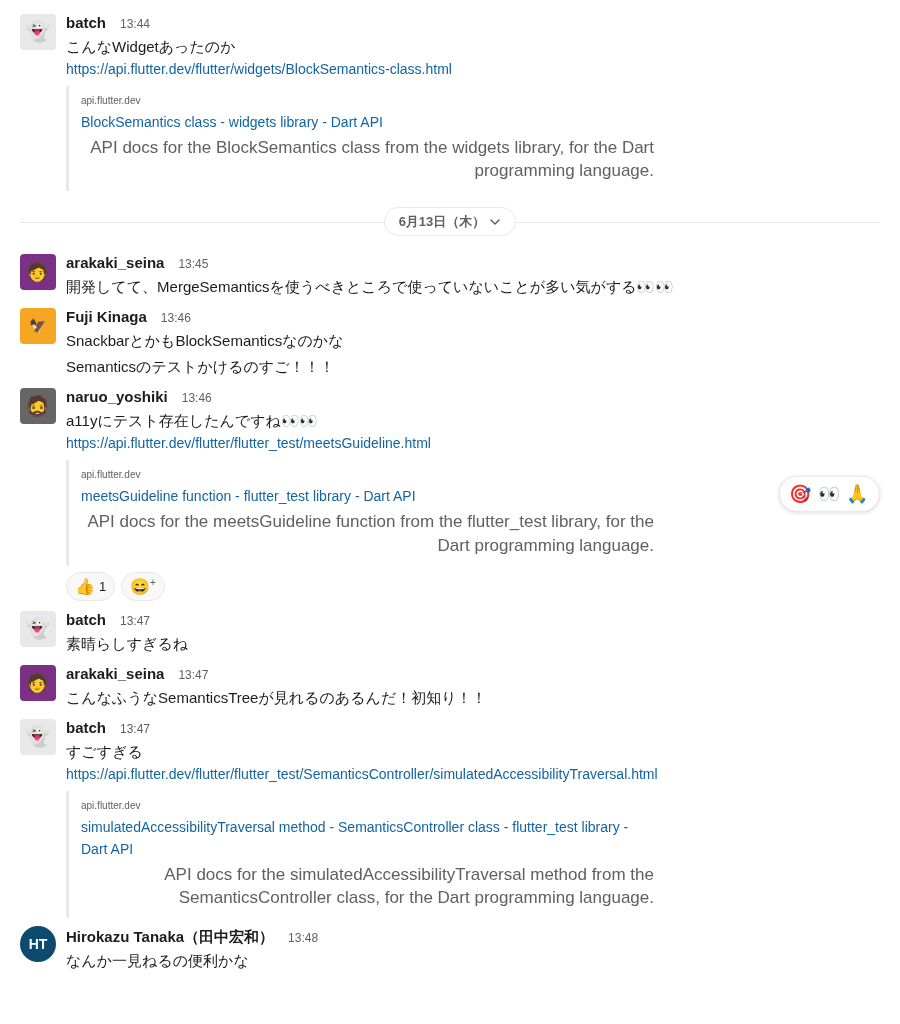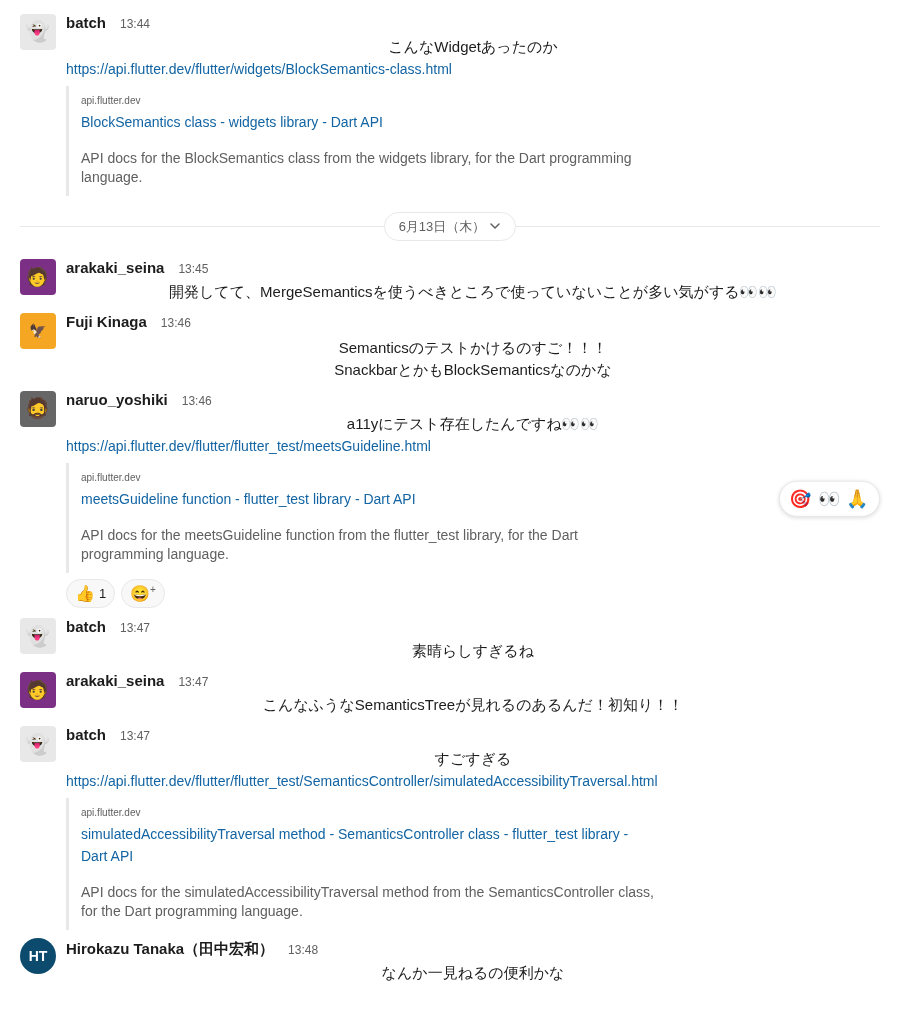--- a/index.html
+++ b/index.html
@@ -34,21 +34,21 @@
       height: 1px;
       background: #e8e8e8;
       top: 50%;
     }
     .date-divider-label {
       background: #fff;
       border: 1px solid #e8e8e8;
       border-radius: 20px;
       padding: 4px 14px;
       font-size: 13px;
-      font-weight: 400;
+      font-weight: 700;
       color: #616061;
       position: relative;
       z-index: 1;
       display: flex;
       align-items: center;
       gap: 4px;
       cursor: pointer;
     }
     .date-divider-label svg {
       width: 12px;
@@ -117,21 +117,20 @@
       font-weight: 700;
     }
     .timestamp {
       font-size: 12px;
       color: #616061;
     }
     .message-text {
       color: #1d1c1d;
       font-size: 15px;
       line-height: 1.46668;
-      text-align: center;
     }
     .message-link {
       color: #1264a3;
       text-decoration: none;
       font-size: 14px;
     }
 
     
     .link-preview {
       border-left: 3px solid #e8e8e8;
@@ -145,24 +144,25 @@
       margin-bottom: 2px;
     }
     .link-preview-title {
       color: #1264a3;
       text-decoration: none;
       font-size: 14px;
       font-weight: 400;
       line-height: 1.4;
     }
     .link-preview-desc {
-      font-size: 14px;
-      color: #616061;
-      margin-top: 16px;
+      font-size: 17px;
+      color: #616061;
+      margin-top: 3px;
       line-height: 1.4;
+      text-align: right;
     }
 
     
     .reactions {
       display: flex;
       gap: 6px;
       margin-top: 6px;
     }
     .reaction {
       display: flex;
@@ -284,22 +284,22 @@
     </div>
   </div>
 
   <div class="message">
     <div class="avatar avatar-yellow">🦅</div>
     <div class="message-content">
       <div class="message-header">
         <span class="sender-name bold-name">Fuji Kinaga</span>
         <span class="timestamp">13:46</span>
       </div>
+      <div class="message-text">SnackbarとかもBlockSemanticsなのかな</div>
       <div class="message-text" style="margin-top:4px;">Semanticsのテストかけるのすご！！！</div>
-      <div class="message-text">SnackbarとかもBlockSemanticsなのかな</div>
     </div>
   </div>
 
   <div class="message" style="position:relative;">
     <div class="avatar naruo-avatar">🧔</div>
     <div class="message-content">
       <div class="message-header">
         <span class="sender-name">naruo_yoshiki</span>
         <span class="timestamp">13:46</span>
       </div>

